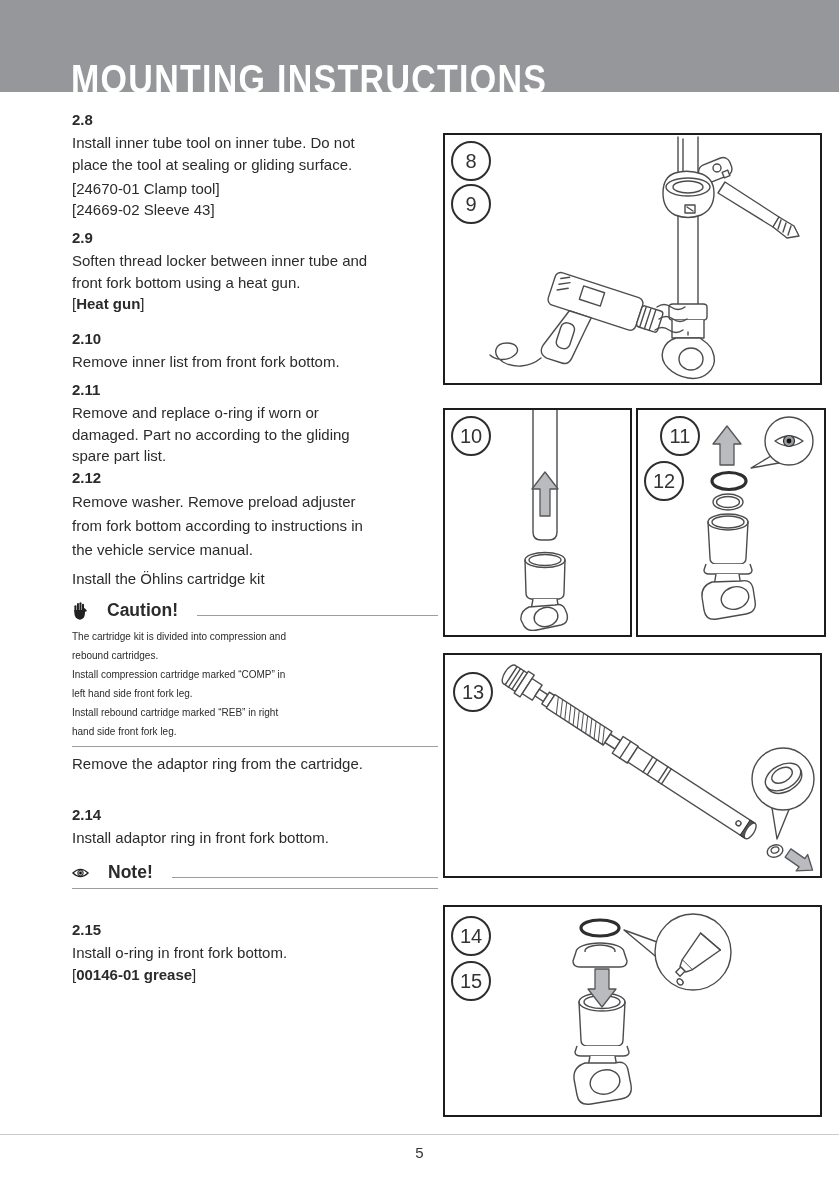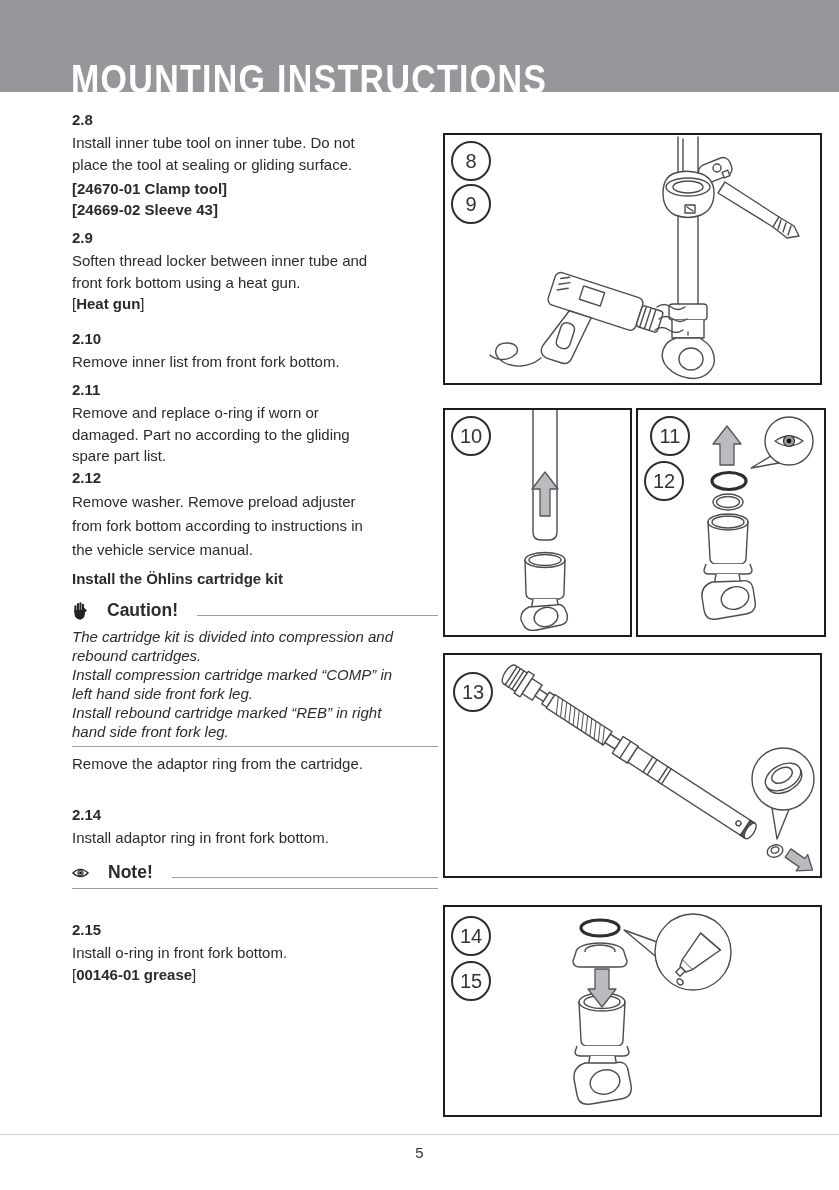--- a/index.html
+++ b/index.html
@@ -23,28 +23,28 @@
   }
 
   
   .col{position:absolute;left:72px;top:0;width:366px;color:var(--ink);}
   .block{position:absolute;left:0;width:366px;}
   .step-num{font-weight:bold;font-size:15px;line-height:20px;margin-bottom:2px;}
   .step-line{font-size:15px;line-height:21.5px;}
   .loose .step-line{line-height:24px;}
   .part-ref{font-size:15px;line-height:22.5px;}
   .part-ref .b{font-weight:bold;margin-top:12px;}
-  .bold-line{font-weight:bold;font-size:15px;line-height:21px;}
+  .bold-line{font-weight:normal;font-size:15px;line-height:21px;}
 
   .notice-head{display:flex;align-items:center;gap:19px;height:21px;}
   .notice-icon{flex:0 0 auto;display:flex;align-items:center;}
   .notice-title{font-weight:bold;font-size:17.5px;line-height:21px;}
   .notice-rule{flex:1;border-top:1px solid var(--rule);margin-top:9px;}
   .notice-body{margin-top:6px;}
-  .notice-line{font-style:italic;font-size:15px;line-height:19px;}
+  .notice-line{font-size:10px;line-height:19px;}
   .notice-bottom{border-top:1px solid var(--rule);margin-top:5px;width:366px;}
 
   
   .fig{position:absolute;background:#fff;border:2px solid #1c1c1c;}
   .fig svg{position:absolute;left:0;top:0;display:block;}
   .callout{
     position:absolute;width:36px;height:36px;border:2px solid #2e2e2e;border-radius:50%;
     background:#fff;display:flex;align-items:center;justify-content:center;
     font-size:20px;color:#333;z-index:2;
   }
@@ -235,21 +235,21 @@
         <ellipse class="ln" cx="100" cy="150" rx="16" ry="5.5"></ellipse>
         <path class="ln" d="M80 150 L81 183 Q81 188 86 189 L114 189 Q119 188 119 183 L120 150"></path>
         <path class="lnw" d="M88 189 L86 200 L114 200 L112 189"></path>
         <path class="lnw" d="M84 197 Q75 201 76 210 L79 216 Q83 222 92 220 L116 215 Q124 213 122 204 L120 199 Q117 193 110 195 Z"></path>
         <ellipse class="lnw" cx="101" cy="207" rx="12" ry="9.5" transform="rotate(-14 101 207)"></ellipse>
       </g>
     </svg>
   </div>
 
   <div class="fig" style="left:636px;top:408px;width:186px;height:225px;">
-    <div class="callout" style="left:12px;top:6px;">11</div>
+    <div class="callout" style="left:22px;top:6px;">11</div>
     <div class="callout" style="left:6px;top:51px;">12</div>
     <svg width="182" height="221" viewBox="0 0 182 221">
       <polygon class="arrow" points="89,16 103,34 96,34 96,55 82,55 82,34 75,34"></polygon>
       <g>
         <path class="lnw" d="M133 46 L113 58 L141 53 Z"></path>
         <circle class="lnw" cx="151" cy="31" r="24"></circle>
         <g>
           <path class="lnw" d="M137 31 Q151 21 165 31 Q151 41 137 31 Z"></path>
           <circle cx="151" cy="31" r="5.5" fill="#9a9ca0" stroke="#2e2e2e" stroke-width="1.2"></circle>
           <circle cx="151" cy="31" r="2.4" fill="#111"></circle>

